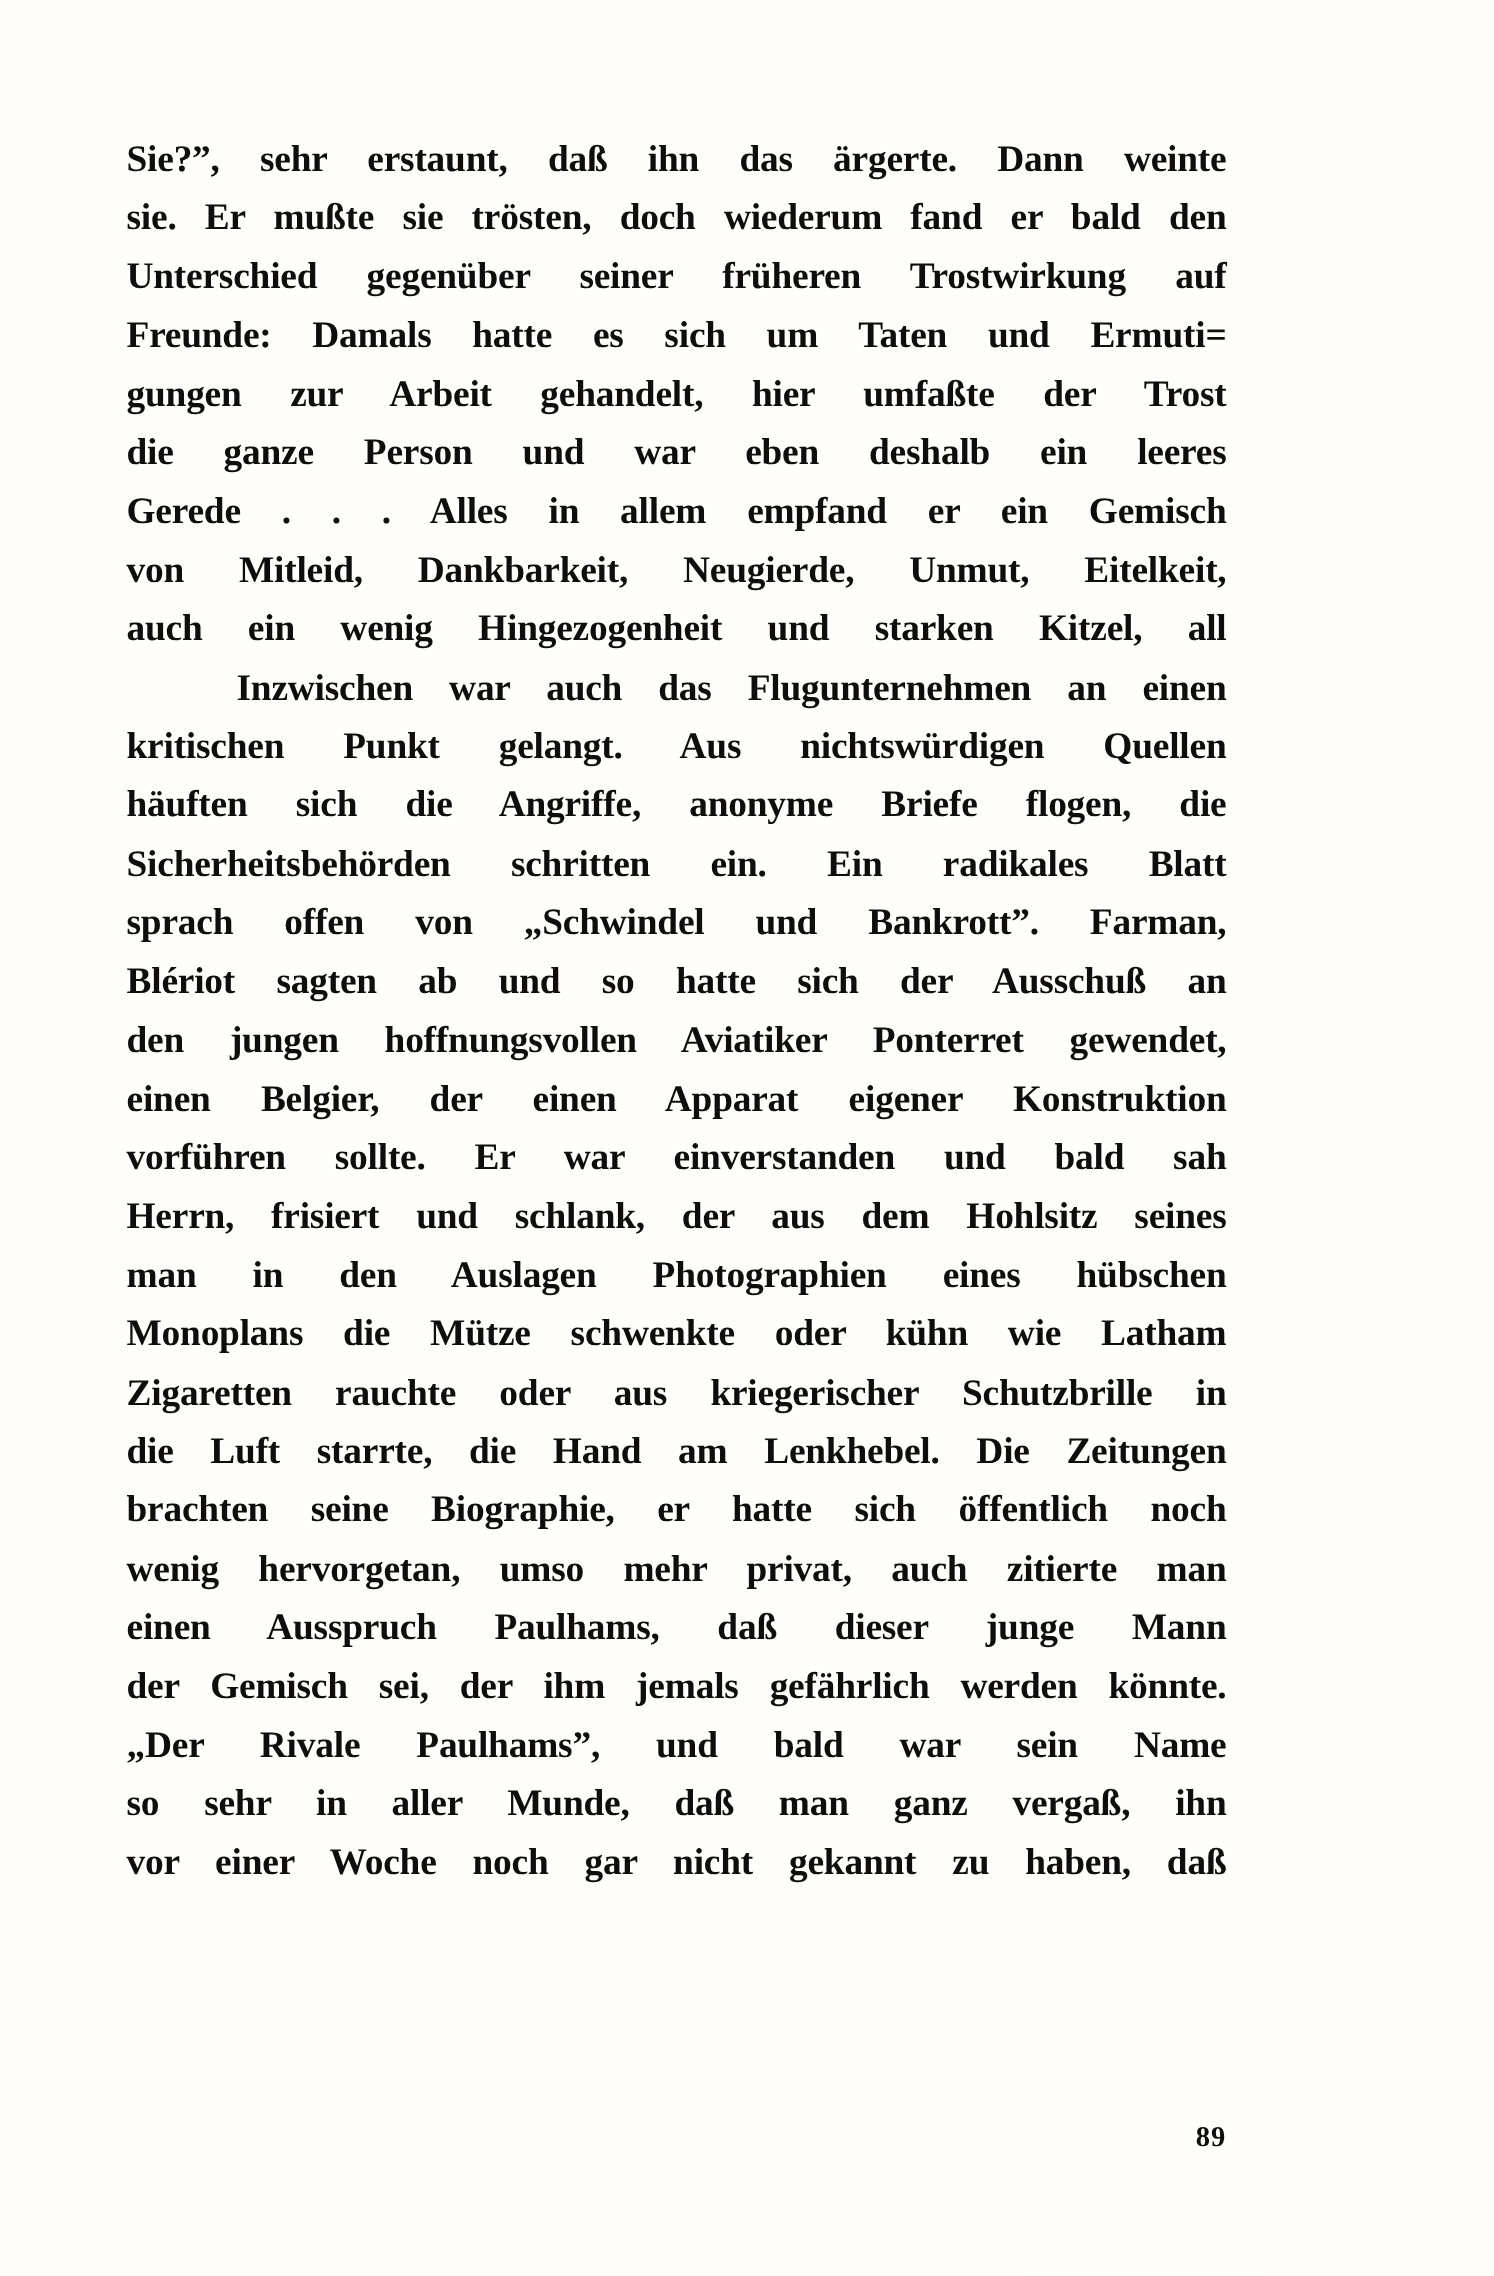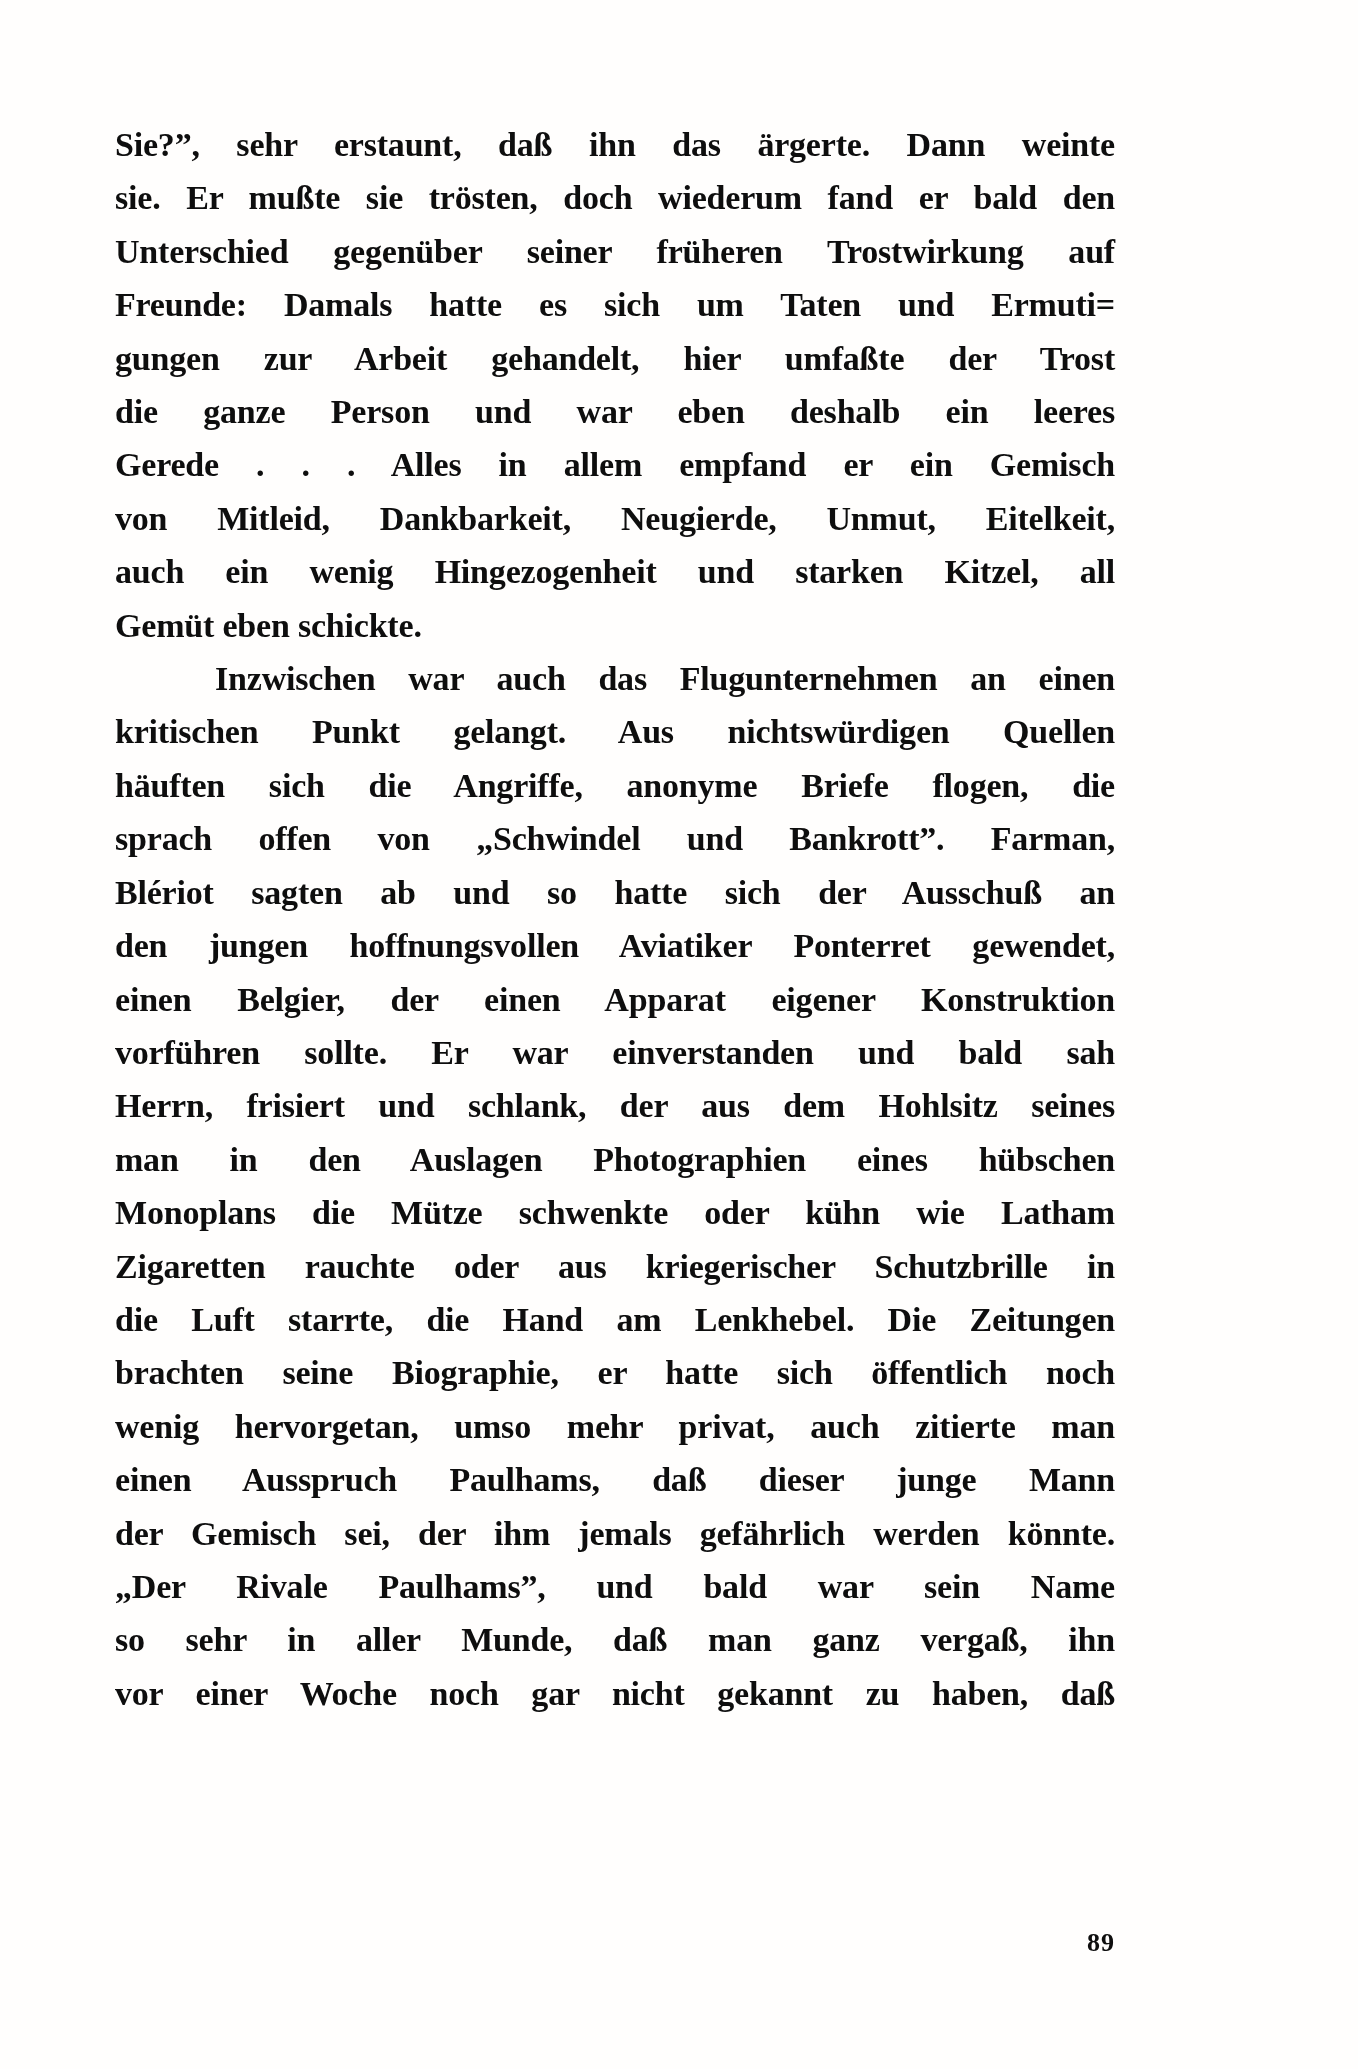--- a/index.html
+++ b/index.html
@@ -58,24 +58,24 @@
   <div class="textblock">
     <div class="line">Sie?”, sehr erstaunt, daß ihn das ärgerte. Dann weinte</div>
     <div class="line">sie. Er mußte sie trösten, doch wiederum fand er bald den</div>
     <div class="line">Unterschied gegenüber seiner früheren Trostwirkung auf</div>
     <div class="line">Freunde: Damals hatte es sich um Taten und Ermuti=</div>
     <div class="line">gungen zur Arbeit gehandelt, hier umfaßte der Trost</div>
     <div class="line">die ganze Person und war eben deshalb ein leeres</div>
     <div class="line">Gerede . . .  Alles in allem empfand er ein Gemisch</div>
     <div class="line">von Mitleid, Dankbarkeit, Neugierde, Unmut, Eitelkeit,</div>
     <div class="line">auch ein wenig Hingezogenheit und starken Kitzel, all</div>
-    <div class="line pend">Gemüt eben schickte.</div>
     <div class="line pstart">Inzwischen war auch das Flugunternehmen an einen</div>
     <div class="line">kritischen Punkt gelangt. Aus nichtswürdigen Quellen</div>
     <div class="line">häuften sich die Angriffe, anonyme Briefe flogen, die</div>
+    <div class="line">Sicherheitsbehörden schritten ein. Ein radikales Blatt</div>
     <div class="line">sprach offen von „Schwindel und Bankrott”. Farman,</div>
     <div class="line">Blériot sagten ab und so hatte sich der Ausschuß an</div>
     <div class="line">den jungen hoffnungsvollen Aviatiker Ponterret gewendet,</div>
     <div class="line">einen Belgier, der einen Apparat eigener Konstruktion</div>
     <div class="line">vorführen sollte. Er war einverstanden und bald sah</div>
     <div class="line">Herrn, frisiert und schlank, der aus dem Hohlsitz seines</div>
     <div class="line">man in den Auslagen Photographien eines hübschen</div>
     <div class="line">Monoplans die Mütze schwenkte oder kühn wie Latham</div>
     <div class="line">Zigaretten rauchte oder aus kriegerischer Schutzbrille in</div>
     <div class="line">die Luft starrte, die Hand am Lenkhebel. Die Zeitungen</div>

